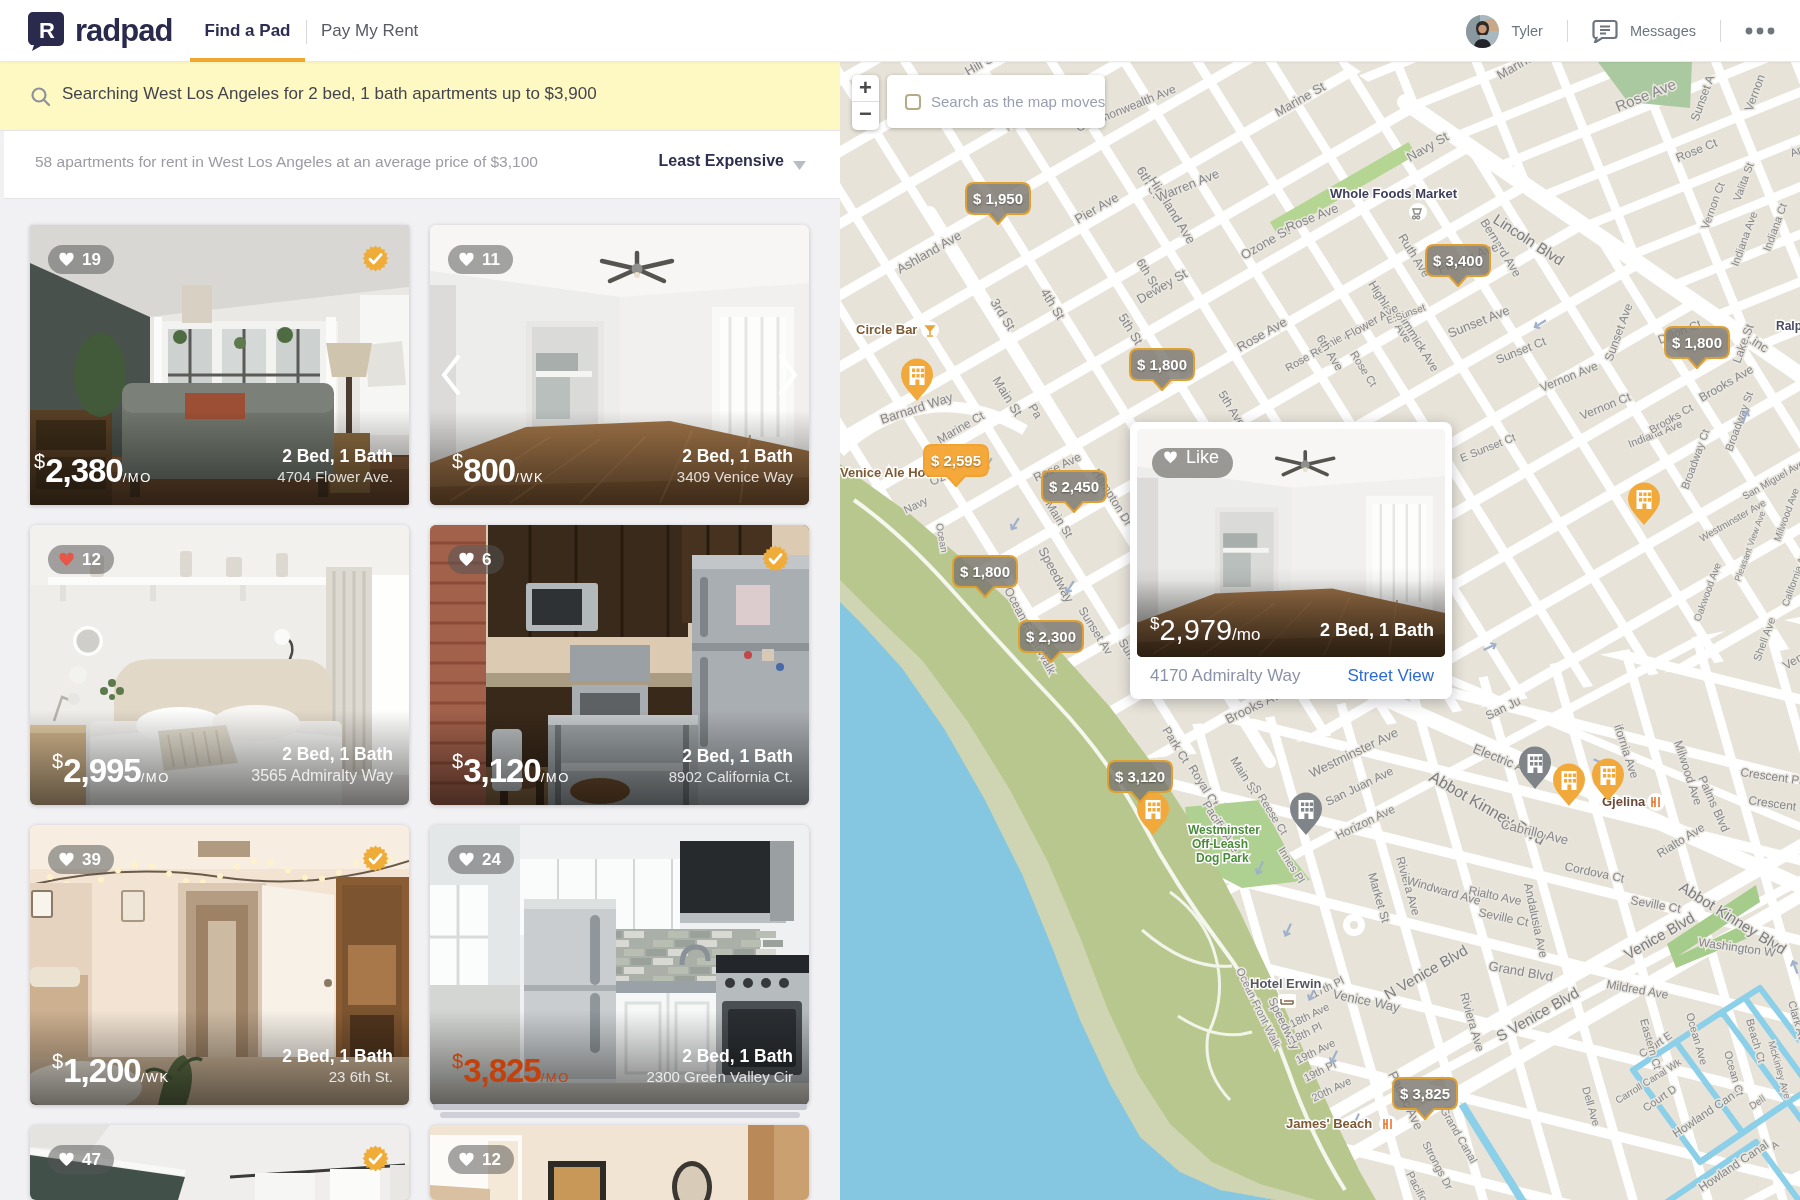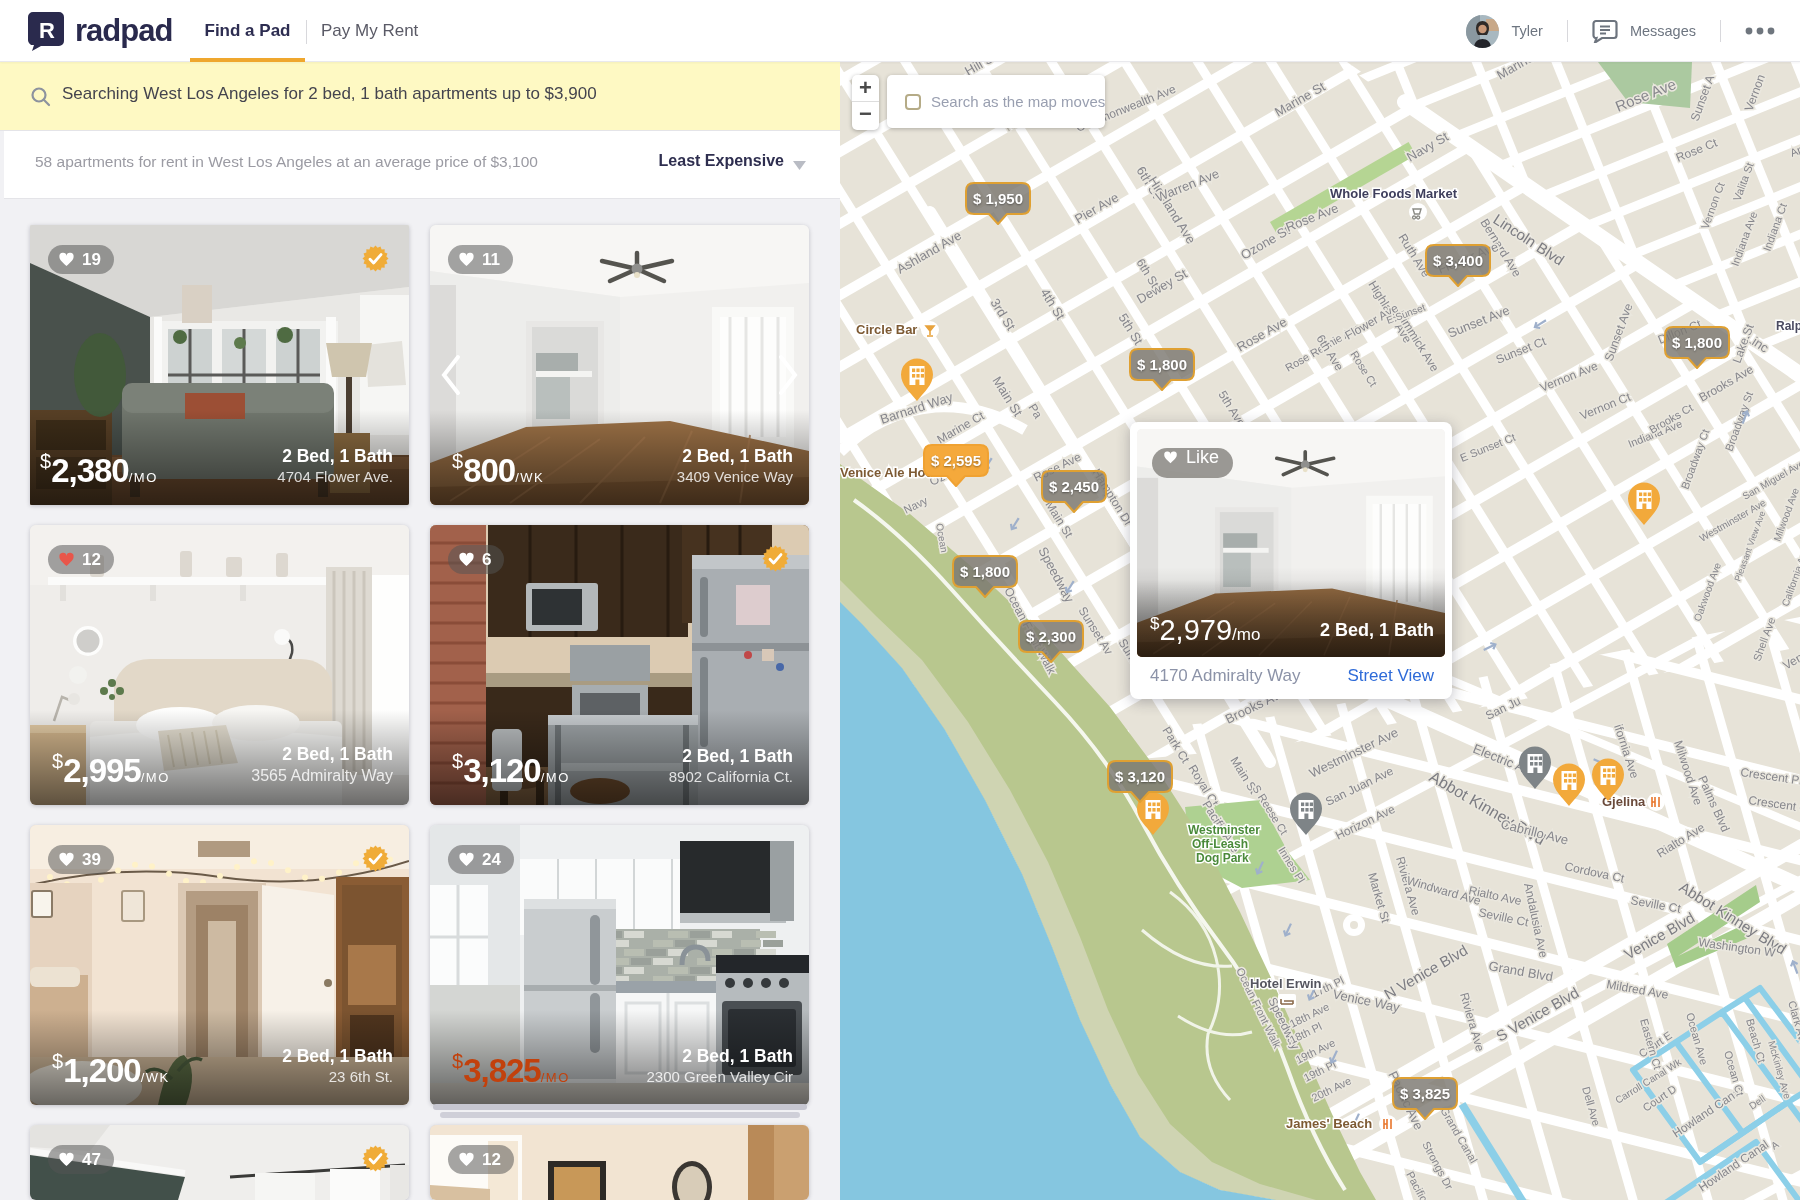--- a/index.html
+++ b/index.html
@@ -137,21 +137,21 @@
             <path d="M12 21 C5 15 2 11.5 2 8 a5 5 0 0 1 10-1 a5 5 0 0 1 10 1 c0 3.5-3 7-10 13z" fill="#ffffff"></path>
           </svg>
           <span style="color:#fff;font-weight:bold;font-size:17px">19</span>
         </div>
 
 <svg style="position:absolute;right:19px;top:19px" width="29" height="29" viewBox="0 0 29 29">
           <polygon points="27.5,14.5 25.3,16.6 26.5,19.5 23.6,20.6 23.7,23.7 20.6,23.6 19.5,26.5 16.6,25.3 14.5,27.5 12.4,25.3 9.5,26.5 8.4,23.6 5.3,23.7 5.4,20.6 2.5,19.5 3.7,16.6 1.5,14.5 3.7,12.4 2.5,9.5 5.4,8.4 5.3,5.3 8.4,5.4 9.5,2.5 12.4,3.7 14.5,1.5 16.6,3.7 19.5,2.5 20.6,5.4 23.7,5.3 23.6,8.4 26.5,9.5 25.3,12.4" fill="#F0AC38"></polygon>
           <path d="M9 15.2 l3.6 3.8 l7.4 -8.4" stroke="#fff" stroke-width="2.8" fill="none" stroke-linecap="round" stroke-linejoin="round"></path>
         </svg>
 
-<div style="position:absolute;left:10px;bottom:15px;color:#fff;white-space:nowrap"><span style="font-size:20px;vertical-align:14px">$</span><span style="font-size:33px;letter-spacing:-1px;font-weight:bold">2,380</span><span style="font-size:13px;letter-spacing:1.5px">/MO</span></div>
+<div style="position:absolute;left:4px;bottom:15px;color:#fff;white-space:nowrap"><span style="font-size:20px;vertical-align:14px">$</span><span style="font-size:33px;letter-spacing:-1px;font-weight:bold">2,380</span><span style="font-size:13px;letter-spacing:1.5px">/MO</span></div>
 
 <div style="position:absolute;right:16px;bottom:18px;text-align:right;color:#fff">
           <div style="font-size:17.5px;font-weight:bold;line-height:1.2">2 Bed, 1 Bath</div>
           <div style="font-size:15px;color:rgba(255,255,255,.82);line-height:1.35">4704 Flower Ave.</div>
         </div>
       </div>
 
 <div style="position:absolute;left:430px;top:225px;width:379px;height:280px;border-radius:6px;overflow:hidden;box-shadow:0 1px 4px rgba(40,40,60,.25);background:#ddd">
 <div style="position:absolute;inset:0"><svg width="379" height="280" viewBox="0 0 379 280" preserveAspectRatio="none">
 <rect width="379" height="280" fill="#f1f0ee"></rect>

